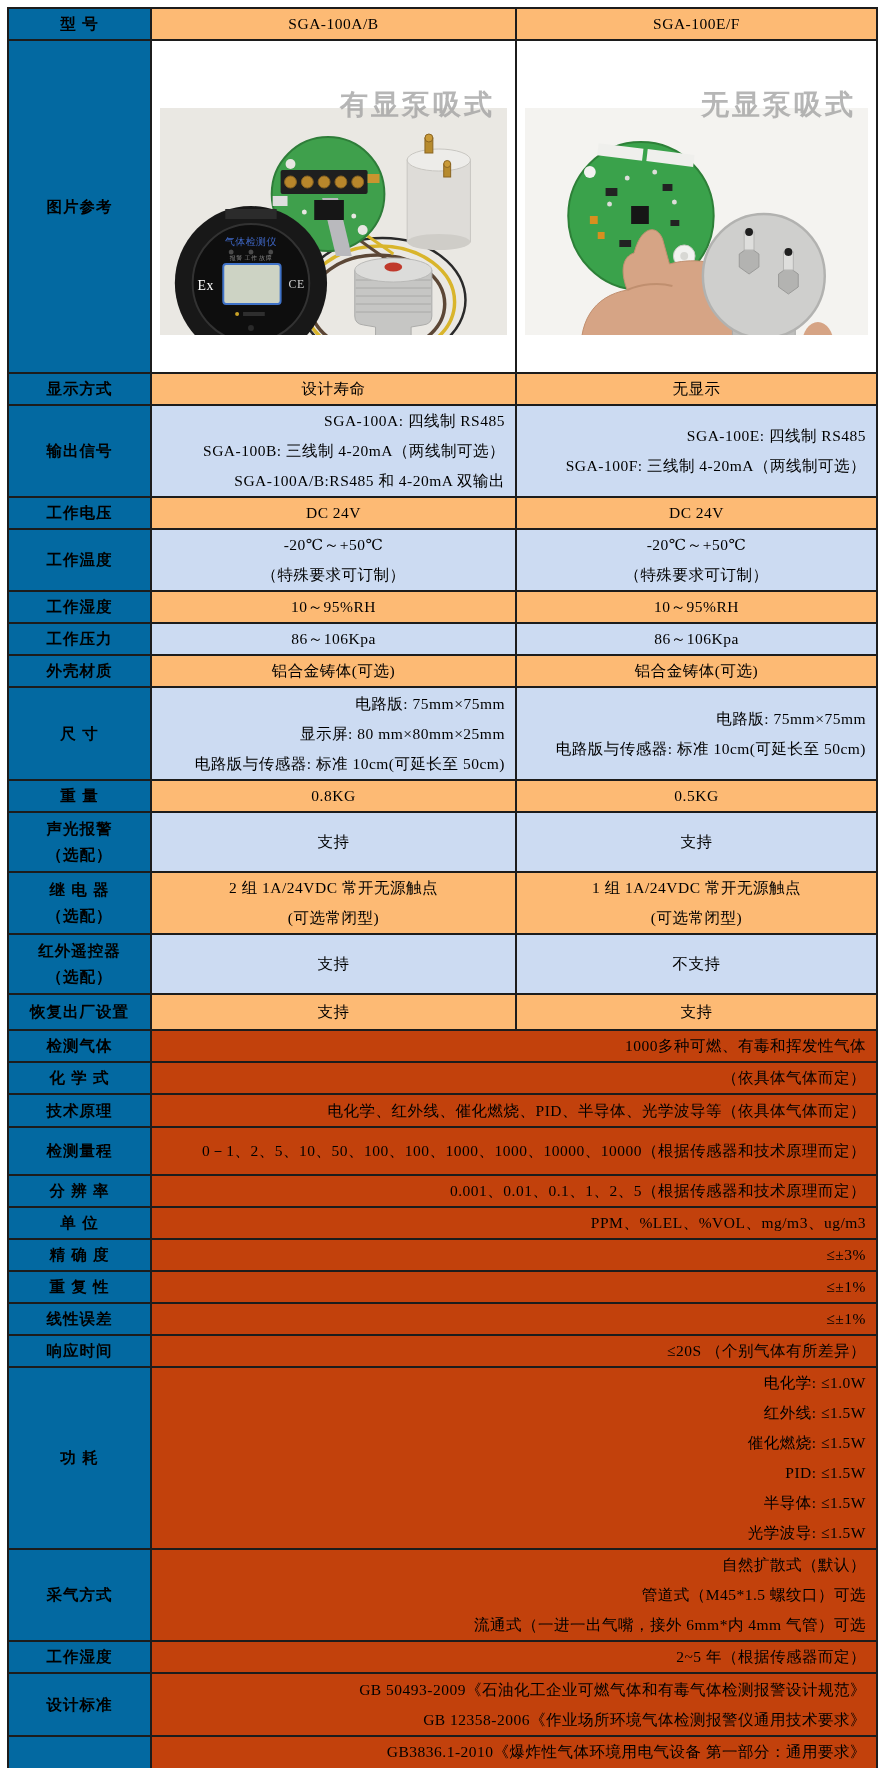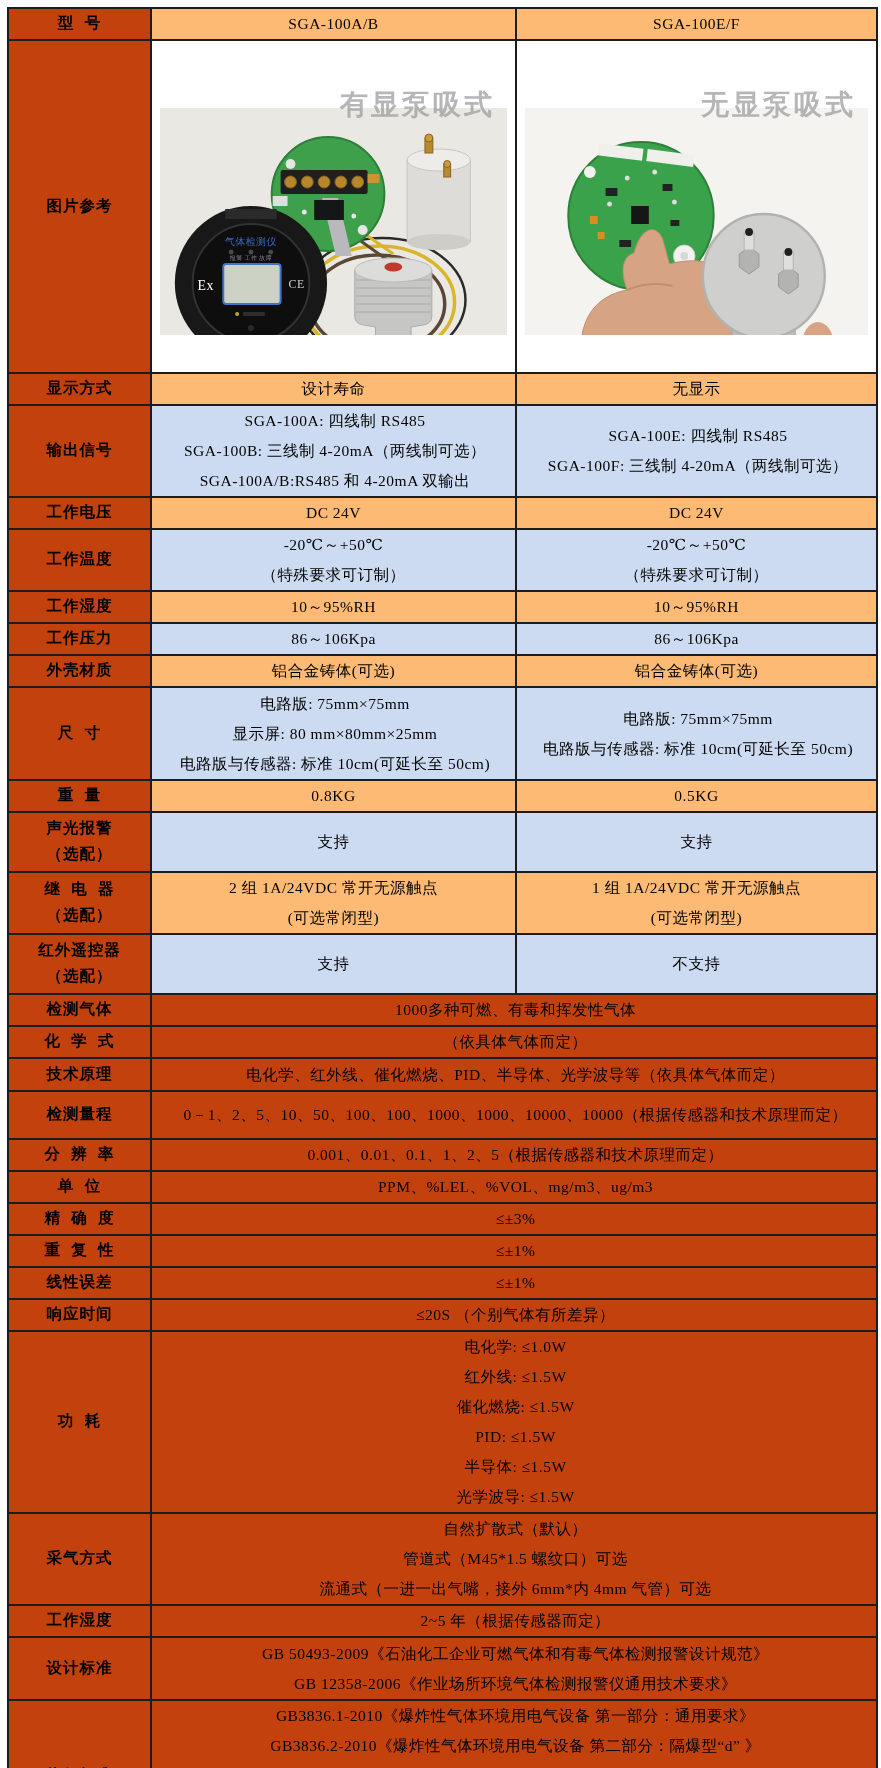--- a/index.html
+++ b/index.html
@@ -3,25 +3,25 @@
 <meta charset="utf-8">
 <style>
   html,body{margin:0;padding:0;background:#fff;}
   body{width:881px;height:1768px;overflow:hidden;
        font-family:"Liberation Serif","DejaVu Serif",serif;color:#000;}
   .page{padding:7px 0 0 7px;}
   table.spec{border-collapse:collapse;table-layout:fixed;width:869px;}
   col.c-lbl{width:143px;} col.c-a{width:365px;} col.c-b{width:361px;}
   td{border:2px solid #1c1c1c;vertical-align:middle;padding:0 10px;
      font-size:15.5px;letter-spacing:.5px;line-height:30px;white-space:pre-line;}
-  td.lbl{background:#c2410c;font-weight:bold;text-align:center;
-         font-family:Liberation Mono, monospace;
+  td.lbl{background:#0369a1;font-weight:bold;text-align:center;
+         font-family:Liberation Sans, sans-serif;
          font-size:15.5px;letter-spacing:1px;line-height:26px;}
   td.v.c{text-align:center;}
-  td.v.lt{text-align:center;padding-left:13px;}
+  td.v.lt{text-align:right;padding-left:13px;}
   .d{background:#fdba74;}
   .l{background:#CCDBF2;}
   .f{background:#c2410c;}
   td.photo-cell{background:#ffffff;padding:7px 8px;}
   .photo{position:relative;height:257px;overflow:hidden;}
   .photo svg{display:block;width:100%;height:100%;}
   .watermark{position:absolute;top:12px;right:12px;font-size:28px;color:#9e9e9e;
              letter-spacing:3px;font-weight:bold;
              font-family:"Liberation Sans","DejaVu Sans",sans-serif;opacity:.75;text-align:right;}
 </style>
@@ -232,20 +232,25 @@
 (可选常闭型)</td>
   <td class="v c d">1 组 1A/24VDC 常开无源触点
 (可选常闭型)</td>
 </tr>
 <tr style="height:60px">
   <td class="lbl">红外遥控器
 （选配）</td>
   <td class="v c l">支持</td>
   <td class="v c l">不支持</td>
 </tr>
+<tr style="height:36px">
+  <td class="lbl">恢复出厂设置</td>
+  <td class="v c d">支持</td>
+  <td class="v c d">支持</td>
+</tr>
 
 <tr style="height:28px">
   <td class="lbl">检测气体</td>
   <td class="v lt f" colspan="2">1000多种可燃、有毒和挥发性气体</td>
 </tr>
 <tr style="height:29px">
   <td class="lbl">化 学 式</td>
   <td class="v lt f" colspan="2">（依具体气体而定）</td>
 </tr>
 <tr style="height:33px">

